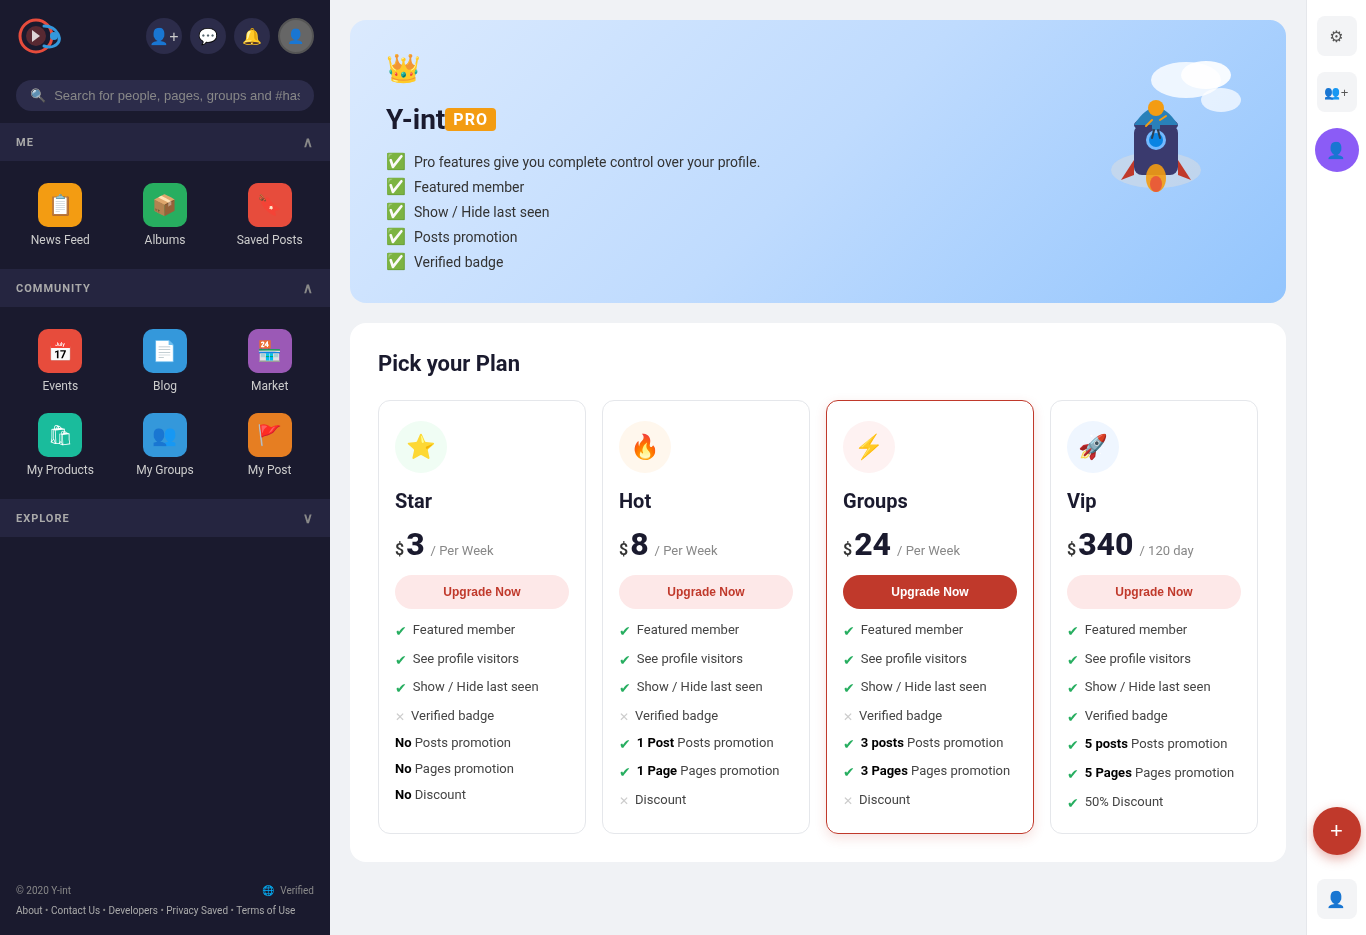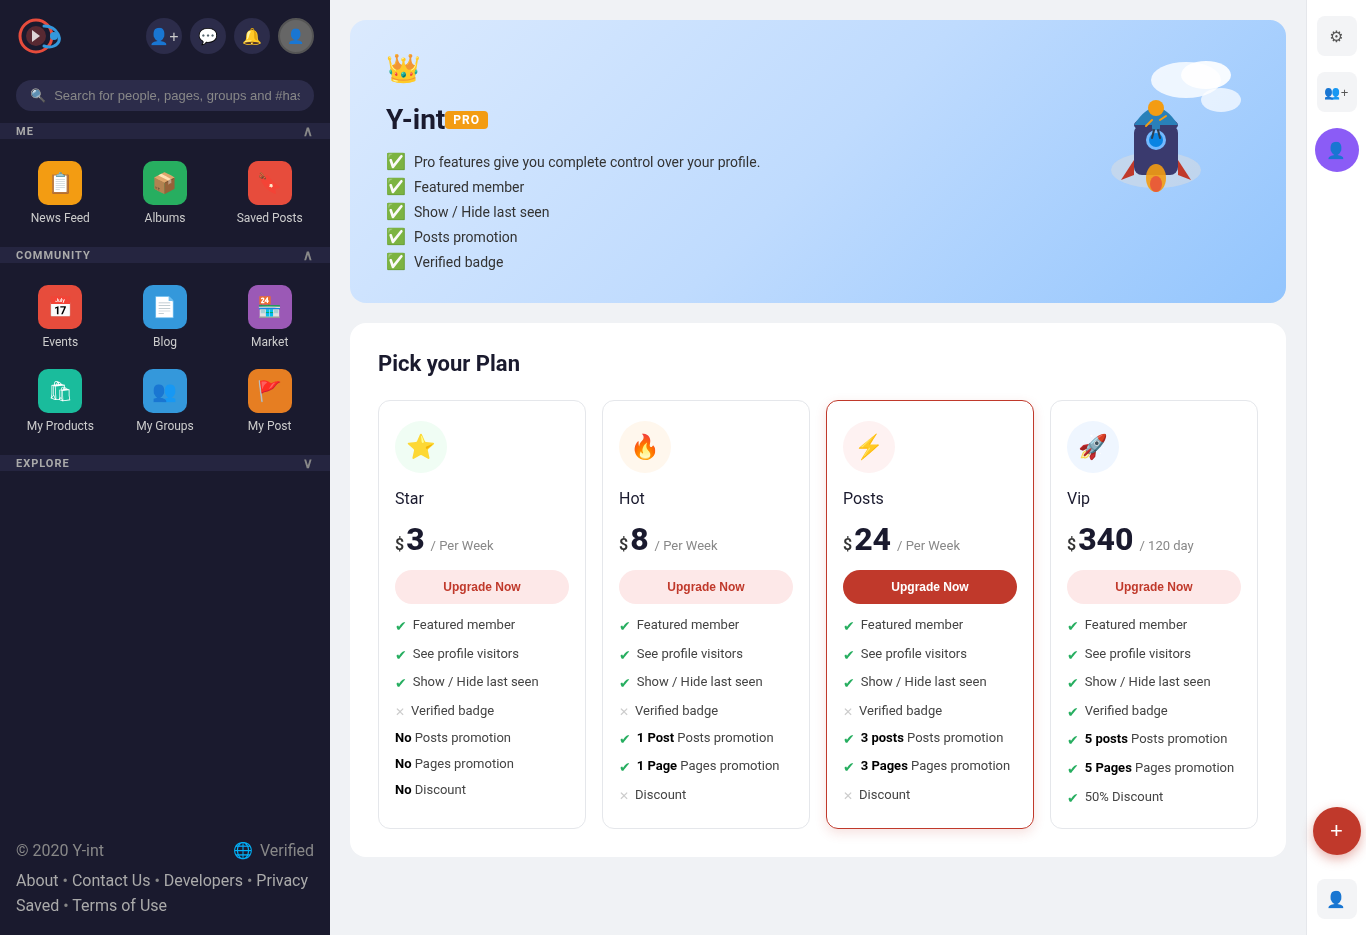--- a/index.html
+++ b/index.html
@@ -73,21 +73,21 @@
       font-size: 13px;
       width: 100%;
     }
     .search-box input::placeholder { color: #888; }
     .search-icon-svg { color: #888; font-size: 13px; }
 
     .section-header {
       display: flex;
       justify-content: space-between;
       align-items: center;
-      padding: 0 16px;
+      padding: 11px 16px;
       background: #252540;
       font-size: 11px;
       font-weight: 700;
       letter-spacing: 1px;
       color: #aaa;
       text-transform: uppercase;
     }
     .section-header .chevron { font-size: 14px; color: #888; cursor: pointer; }
 
     .nav-grid {
@@ -124,21 +124,21 @@
     .icon-events { background: #e74c3c; }
     .icon-blog { background: #3498db; }
     .icon-market { background: #9b59b6; }
     .icon-products { background: #1abc9c; }
     .icon-groups { background: #3498db; }
     .icon-pages { background: #e67e22; }
 
     .sidebar-footer {
       margin-top: auto;
       padding: 16px;
-      font-size: 16px;
+      font-size: 10px;
       color: #888;
       line-height: 1.6;
     }
     .sidebar-footer a { color: #aaa; text-decoration: none; }
 
     
     .main-content {
       flex: 1;
       padding: 20px;
       overflow-y: auto;
@@ -163,21 +163,21 @@
       color: #1a1a2e;
       display: flex;
       align-items: center;
       gap: 0;
       margin-bottom: 16px;
       margin-top: 18px;
     }
     .pro-badge {
       background: #f39c12;
       color: #fff;
-      font-size: 12px;
+      font-size: 16px;
       font-weight: 700;
       padding: 2px 8px;
       border-radius: 4px;
       letter-spacing: 1px;
     }
     .pro-features { list-style: none; display: flex; flex-direction: column; gap: 6px; }
     .pro-features li {
       display: flex;
       align-items: center;
       gap: 8px;
@@ -229,22 +229,22 @@
       display: flex; align-items: center; justify-content: center;
       font-size: 24px;
       margin-bottom: 4px;
     }
     .plan-icon-star { background: #f0fdf4; }
     .plan-icon-hot { background: #fff7ed; }
     .plan-icon-ultima { background: #fef2f2; }
     .plan-icon-vip { background: #eff6ff; }
 
     .plan-name {
-      font-size: 16px;
-      font-weight: 400;
+      font-size: 20px;
+      font-weight: 700;
       color: #1a1a2e;
     }
     .plan-price {
       display: flex;
       align-items: baseline;
       gap: 2px;
     }
     .plan-price .currency { font-size: 16px; font-weight: 600; color: #333; }
     .plan-price .amount { font-size: 32px; font-weight: 800; color: #1a1a2e; }
     .plan-price .period { font-size: 13px; color: #888; margin-left: 4px; }
@@ -590,21 +590,21 @@
             </li>
           <li>
               <span class="feat-x">✕</span>
               <span>Discount</span>
             </li>
         </ul>
       </div>
 
       <div class="plan-card featured">
         <div class="plan-icon-wrap plan-icon-ultima" style="color:#e74c3c;">⚡</div>
-        <div class="plan-name">Posts</div>
+        <div class="plan-name">Groups</div>
         <div class="plan-price">
           <span class="currency">$</span>
           <span class="amount">24</span>
           <span class="period">/ Per Week</span>
         </div>
         <button class="upgrade-btn upgrade-btn-featured">Upgrade Now</button>
         <ul class="plan-features">
           <li>
               <span class="feat-check">✔</span>
               <span>Featured member</span>

